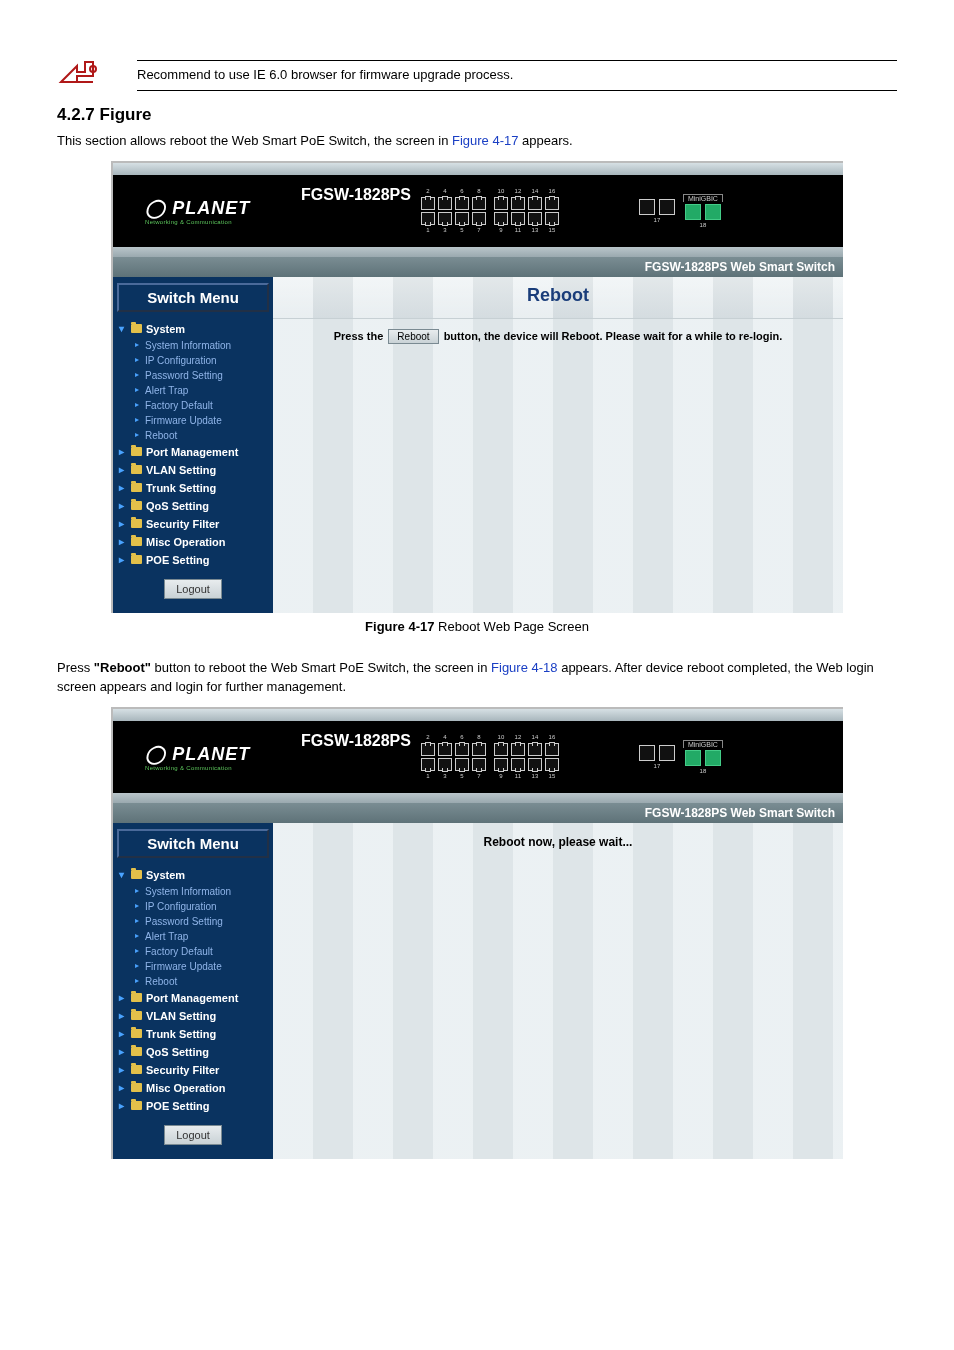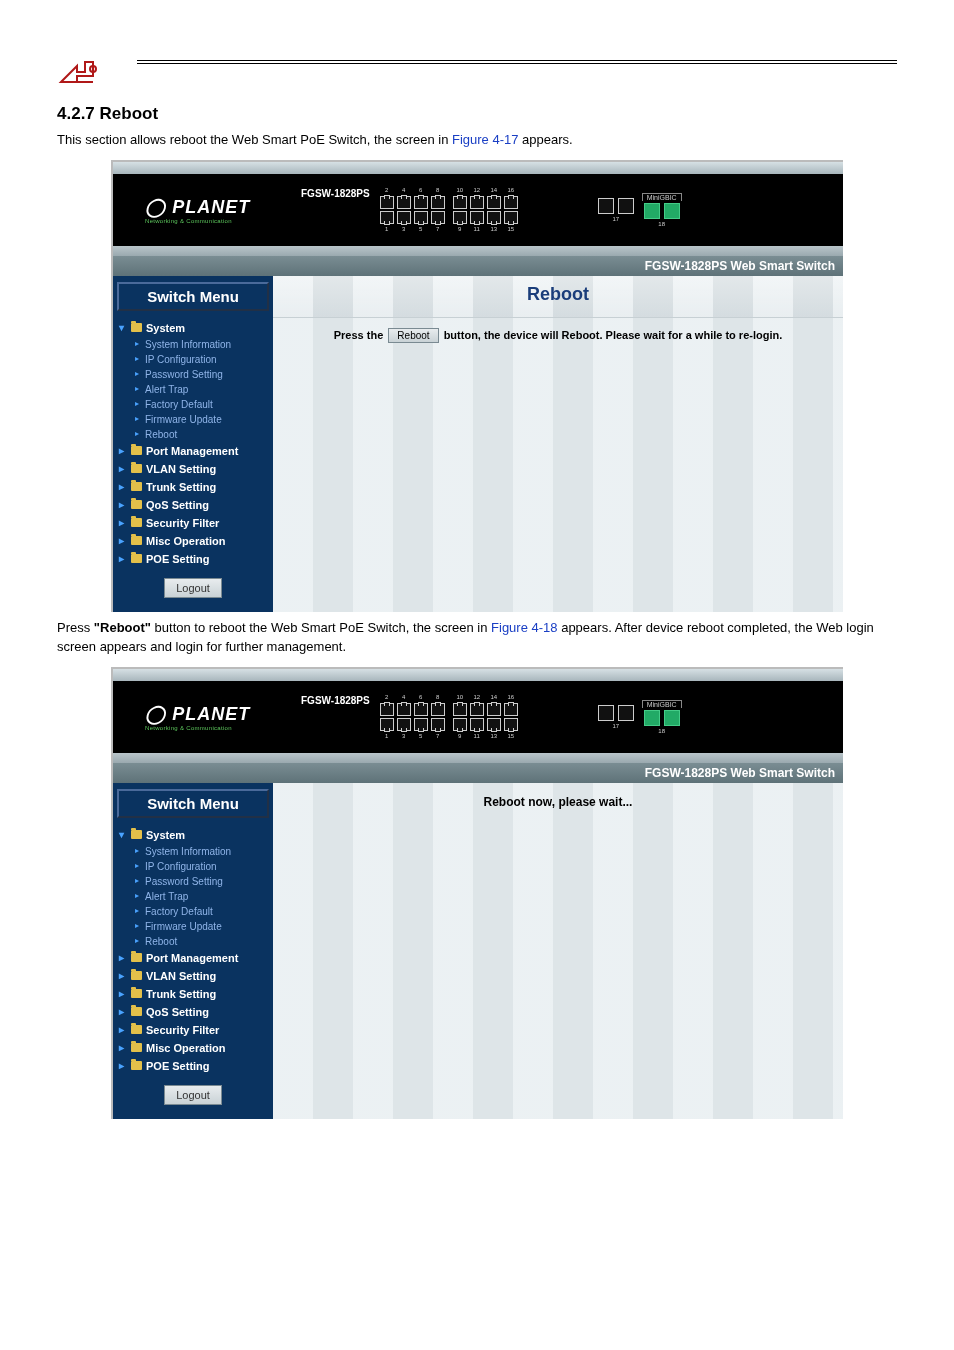--- a/index.html
+++ b/index.html
@@ -104,21 +104,21 @@
     font-style: italic;
   }
   .planet-logo .pl-sub {
     font-size: 6px;
     color: #5cc55c;
     letter-spacing: 0.3px;
   }
   .model-label {
     color: #fff;
     font-weight: bold;
-    font-size: 10px;
+    font-size: 16px;
     margin-left: 16px;
     margin-top: -32px;
   }
   .port-area {
     display: flex;
     align-items: center;
     gap: 8px;
     margin-left: 10px;
   }
   .port-block {
@@ -282,25 +282,26 @@
 <div class="page">
 
   <div class="note-row">
     <svg class="note-icon" viewBox="0 0 40 30">
       <path d="M4 22 L20 6 L20 12 L28 12 L28 2 L36 2 L36 16 L20 16 L20 22 Z" fill="none" stroke="#b01818" stroke-width="2"></path>
       <path d="M4 22 L36 22" stroke="#b01818" stroke-width="2"></path>
       <circle cx="36" cy="9" r="3" fill="none" stroke="#b01818" stroke-width="2"></circle>
     </svg>
     <div class="note-box">
       <div class="note-line"></div>
+      <div class="note-text">Recommend to use IE 6.0 browser for firmware upgrade process.</div>
       <div class="note-bottom-line"></div>
     </div>
   </div>
 
-  <h2 class="section-head">4.2.7 Reboot</h2>
+  <h2 class="section-head">4.2.7 Figure</h2>
 
   <p class="body-text">
     <span>This section allows reboot the Web Smart PoE Switch, the screen in </span><span class="fig-link">Figure 4-17</span><span> appears.</span>
   </p>
 
   <div class="sshot">
     <div class="sshot-inner">
       <div class="top-strip"></div>
       <div class="device-banner">
         <div class="planet-logo">
@@ -439,20 +440,23 @@
         <div class="content-pane">
           <div class="content-header">Reboot</div>
           <div class="reboot-line">
             <span>Press the </span><span class="reboot-btn">Reboot</span><span> button, the device will Reboot.  Please wait for a while to re-login.</span>
           </div>
         </div>
       </div>
     </div>
   </div>
 
+  <div class="figure-caption">
+    <span class="fc-bold">Figure 4-17</span><span> Reboot Web Page Screen</span>
+  </div>
 
   <p class="body-text">
     <span>Press </span><b>"Reboot"</b><span> button to reboot the Web Smart PoE Switch, the screen in </span><span class="fig-link">Figure 4-18</span><span> appears. After device reboot completed, the Web login screen appears and login for further management.</span>
   </p>
 
   <div class="sshot">
     <div class="sshot-inner">
       <div class="top-strip"></div>
       <div class="device-banner">
         <div class="planet-logo">

